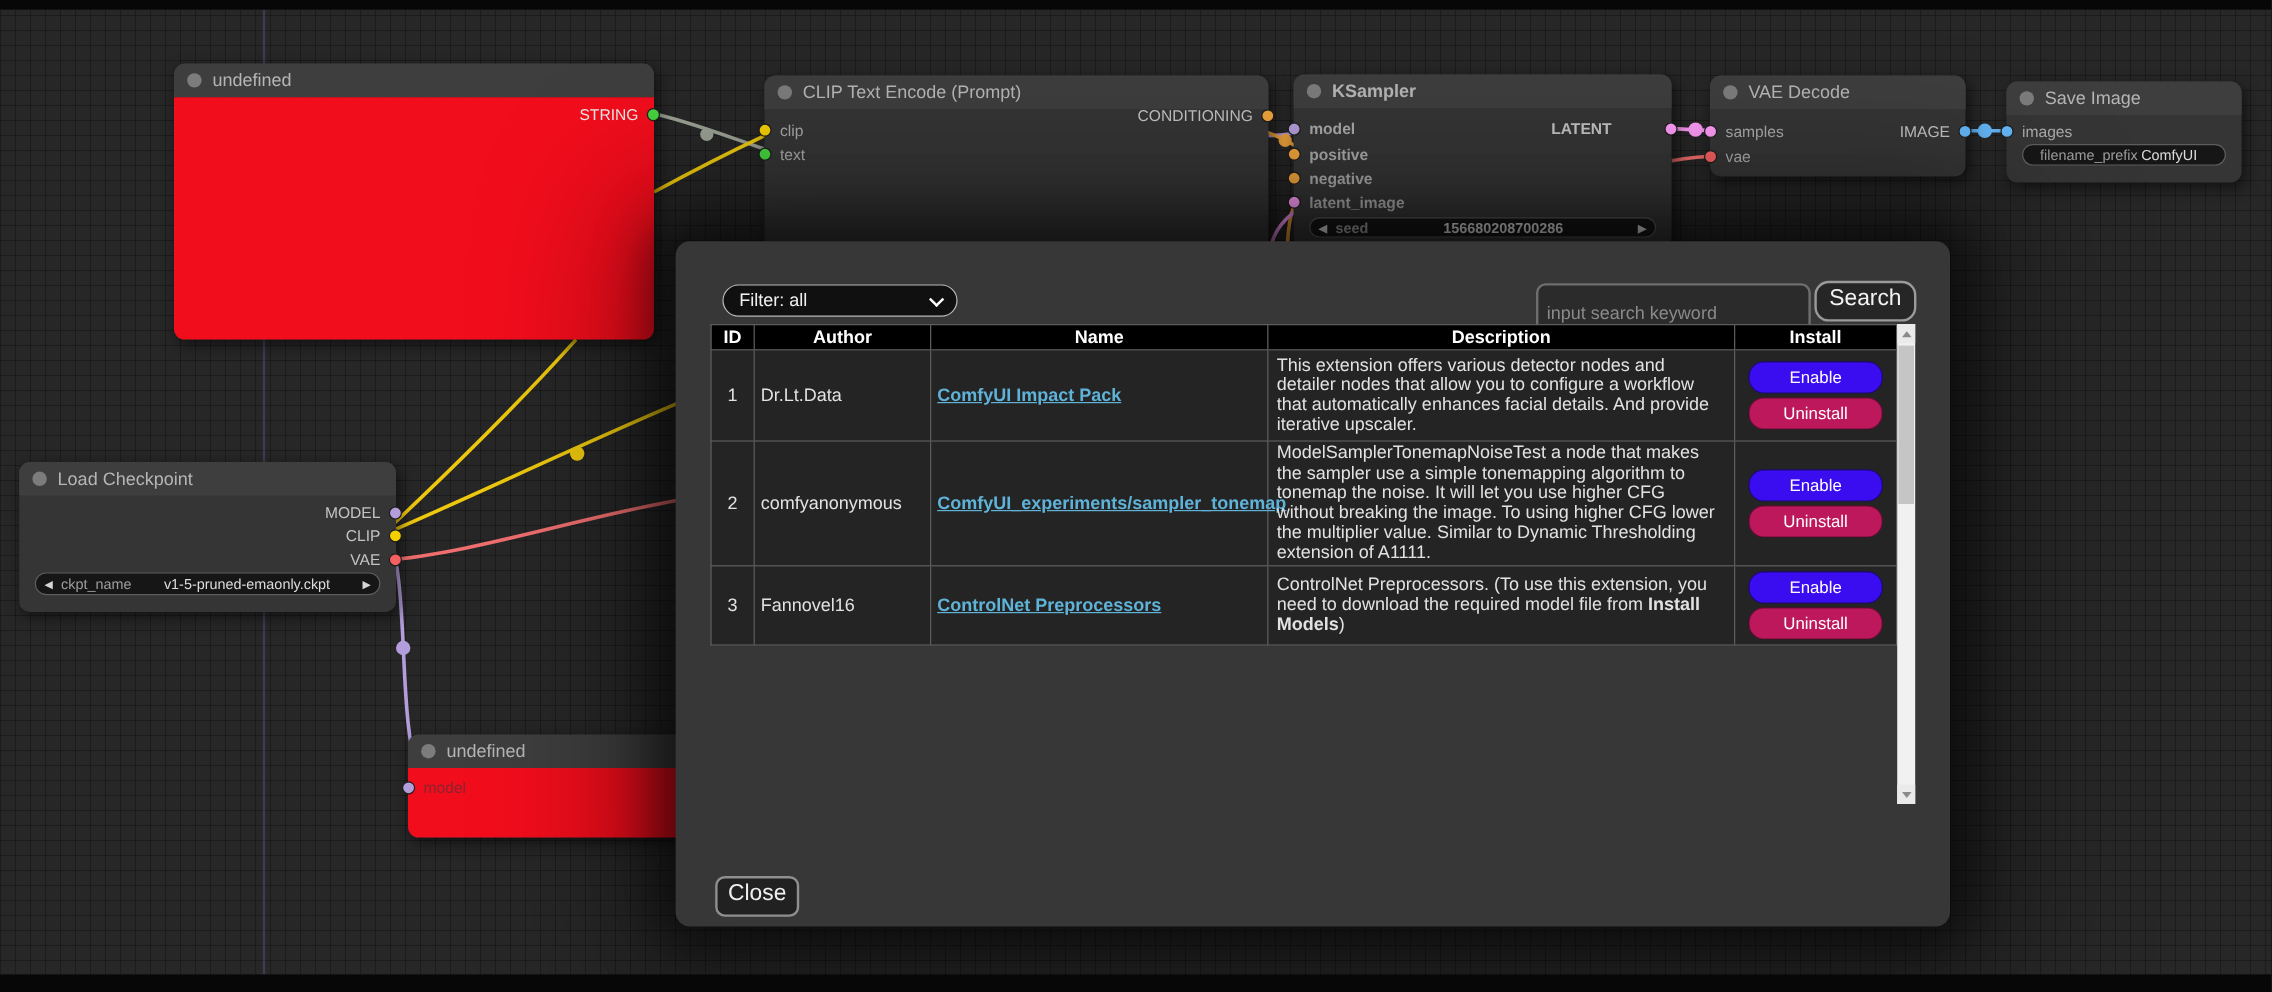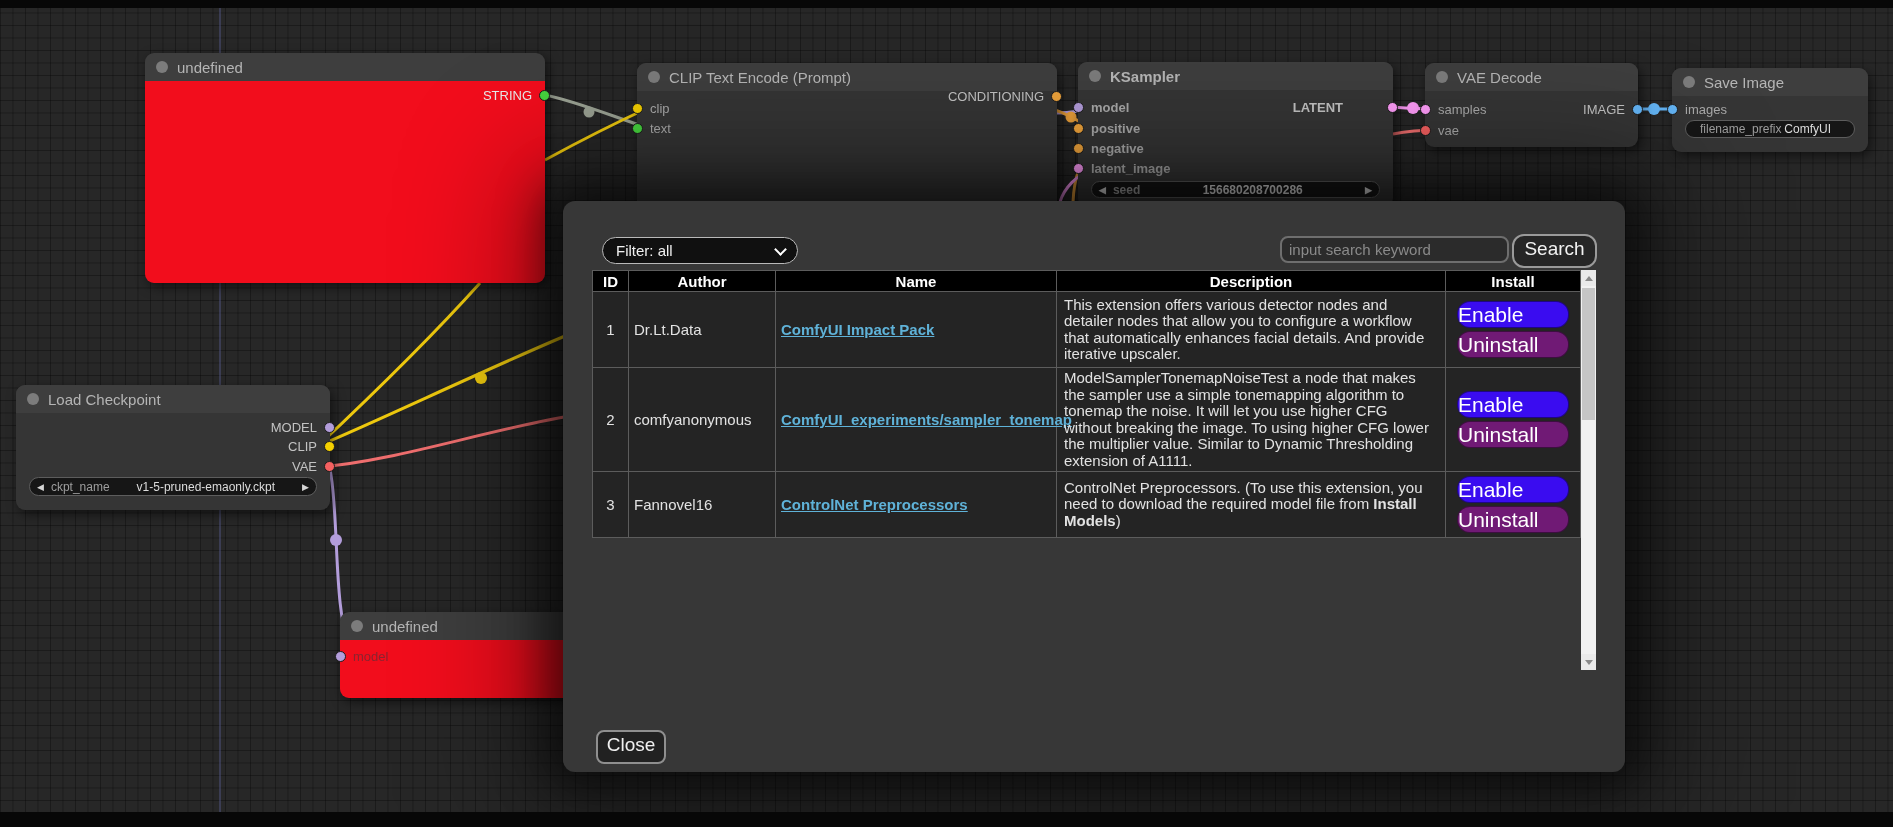--- a/index.html
+++ b/index.html
@@ -52,37 +52,37 @@
   #modal{position:absolute;left:563px;top:201px;width:1062px;height:571px;z-index:10;
      background:#373737;border-radius:12px;
      box-shadow:0 0 45px 18px rgba(0,0,0,.55), 0 0 120px 45px rgba(0,0,0,.35);}
   #filter-select-wrap{position:absolute;left:39px;top:36px;width:196px;height:27px;}
   #filter-select{width:100%;height:100%;-webkit-appearance:none;appearance:none;background:#101010;
      color:#f0f0f0;border:1px solid #b9b9b9;border-radius:14px;font-size:15px;padding:0 28px 0 13px;
      font-family:"Liberation Sans",sans-serif;}
   #filter-chevron{position:absolute;right:13px;top:8px;width:7px;height:7px;border-right:2px solid #fff;
      border-bottom:2px solid #fff;transform:rotate(45deg);pointer-events:none;}
   #search-input{position:absolute;left:717px;top:35px;width:211px;height:23px;background:#2b2b2b;
-     border:2px solid #6e6e6e;border-radius:8px;color:#e5e5e5;font-size:15px;padding:0 7px;
+     border:2px solid #6e6e6e;border-radius:8px;color:#e5e5e5;font-size:15px;padding:12px 7px;
      font-family:"Liberation Sans",sans-serif;}
   #search-input::placeholder{color:#8a8a8a;}
   #search-button{position:absolute;left:949px;top:33px;width:81px;height:30px;background:#262626;
      border:2px solid #9a9a9a;border-radius:12px;color:#f2f2f2;font-size:19px;line-height:26px;text-align:center;cursor:pointer;}
 
   #ext-table{position:absolute;left:29px;top:69px;border-collapse:collapse;table-layout:fixed;width:988px;
      font-size:15px;color:#e2e2e2;}
   #ext-table th{background:#000;color:#fff;font-weight:bold;border:1px solid #5c5c5c;height:20px;padding:0;}
   #ext-table td{background:#242424;border:1px solid #5c5c5c;vertical-align:middle;padding:1px 5px;}
   #ext-table td.c{text-align:center;}
   #ext-table .desc{line-height:16.5px;padding:2px 7px;}
   #ext-table a.ext-link{color:#5fb2d8;font-weight:bold;text-decoration:underline;}
   .btn-pill{display:block;width:112px;height:27px;margin:3px auto;border-radius:13px;border:1px solid rgba(0,0,0,.45);
-     color:#fff;font-size:21px;line-height:25px;text-align:left;cursor:pointer;box-sizing:border-box;}
+     color:#fff;font-size:14px;line-height:25px;text-align:center;cursor:pointer;box-sizing:border-box;}
   .btn-enable{background:#3a0cf0;}
-  .btn-uninstall{background:#701a75;}
+  .btn-uninstall{background:#be185d;}
 
   #modal-scrollbar{position:absolute;left:1018px;top:69px;width:15px;height:400px;background:#f1f1f1;}
   .sb-arrow{position:absolute;left:0;width:15px;height:16px;background:#eaeaea;}
   .sb-arrow:after{content:"";position:absolute;left:4px;border-left:4px solid transparent;border-right:4px solid transparent;}
   #sb-up{top:0;}
   #sb-up:after{top:6px;border-bottom:5px solid #8a8a8a;}
   #sb-down{bottom:0;}
   #sb-down:after{top:6px;border-top:5px solid #8a8a8a;}
   #sb-thumb{position:absolute;left:1px;top:18px;width:13px;height:132px;background:#c5c5c5;}
 

